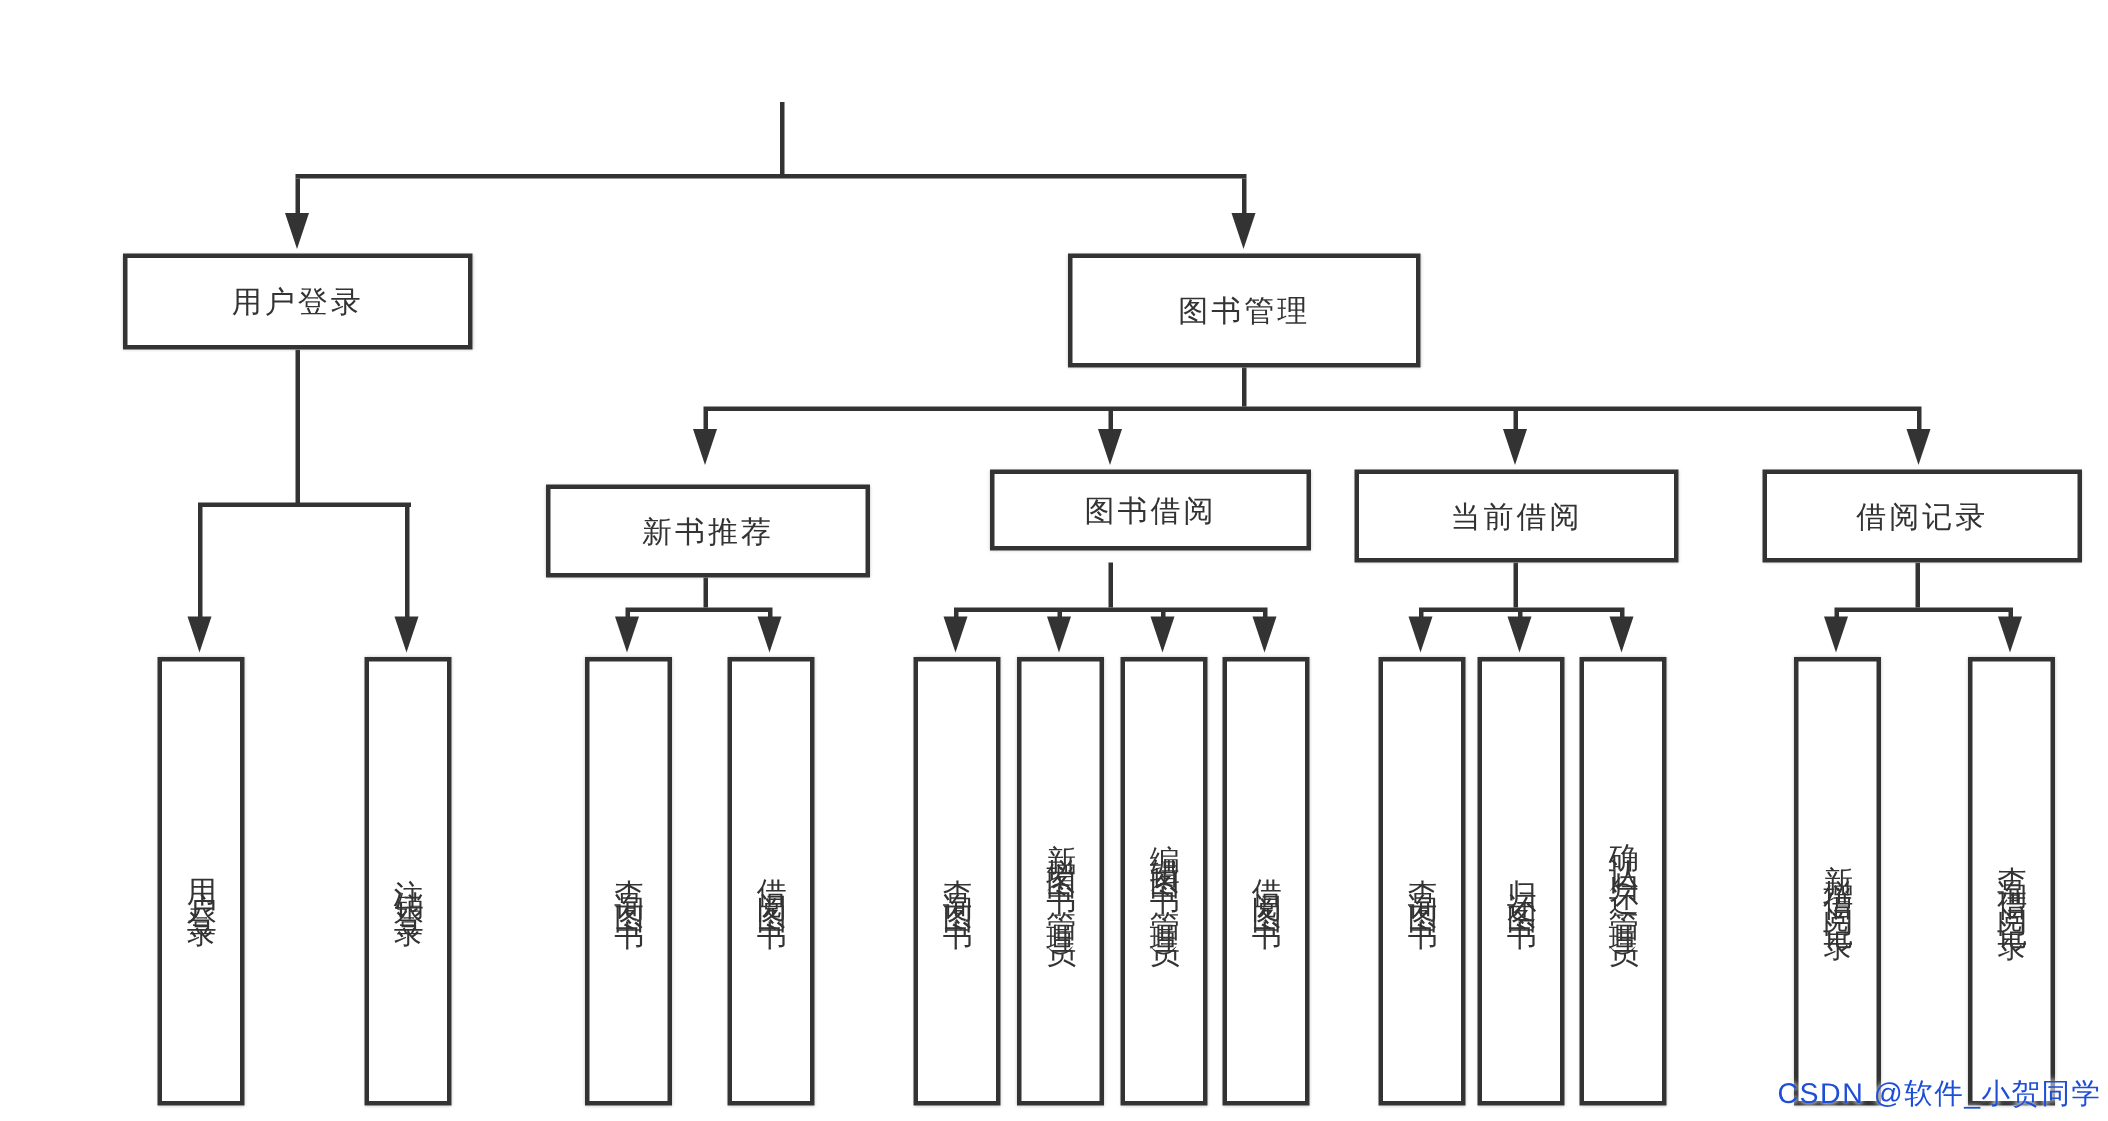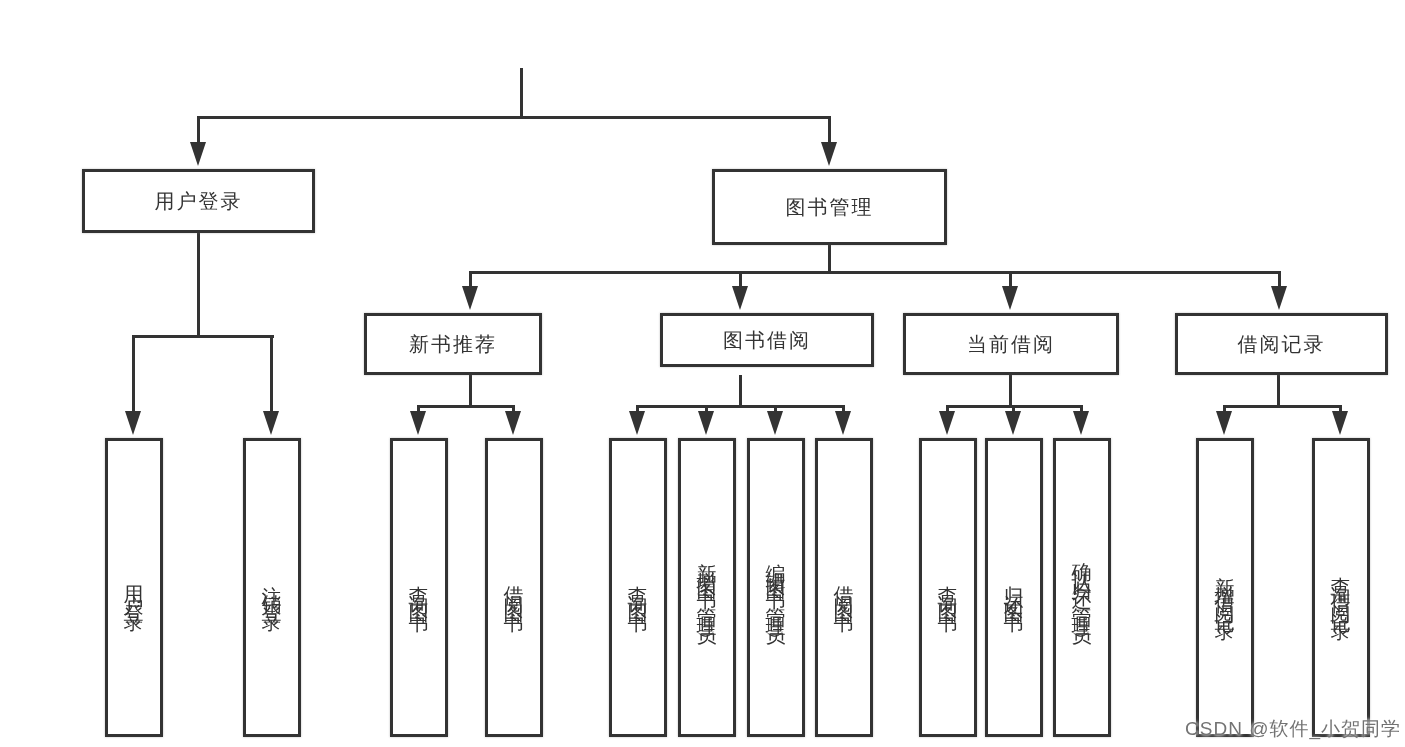--- a/index.html
+++ b/index.html
@@ -22,21 +22,21 @@
   }
   .line { position:absolute; background:#333333; }
   .arrow {
     position:absolute; width:0; height:0;
     border-left:8px solid transparent;
     border-right:8px solid transparent;
     border-top:24px solid #333333;
   }
   .watermark {
     position:absolute; top:716px; right:4px; z-index:10;
-    font-size:19px; color:#737373; letter-spacing:1px; white-space:nowrap;
+    font-size:19px; color:#1d4ed8; letter-spacing:1px; white-space:nowrap;
     text-shadow:0 0 3px #ffffff, 0 0 5px #ffffff;
   }
 </style>
 </head>
 <body>
 
 <div class="canvas">
 
   <div>
 
@@ -101,21 +101,21 @@
   </div>
 
 
   <div class="box h" style="left:82px;top:169px;width:233px;height:64px">
     <span class="lbl">用户登录</span>
   </div>
   <div class="box h" style="left:712px;top:169px;width:235px;height:76px">
     <span class="lbl">图书管理</span>
   </div>
 
-  <div class="box h" style="left:364px;top:313px;width:178px;height:62px">
+  <div class="box h" style="left:364px;top:323px;width:216px;height:62px">
     <span class="lbl">新书推荐</span>
   </div>
   <div class="box h" style="left:660px;top:313px;width:214px;height:54px">
     <span class="lbl">图书借阅</span>
   </div>
   <div class="box h" style="left:903px;top:313px;width:216px;height:62px">
     <span class="lbl">当前借阅</span>
   </div>
   <div class="box h" style="left:1175px;top:313px;width:213px;height:62px">
     <span class="lbl">借阅记录</span>

